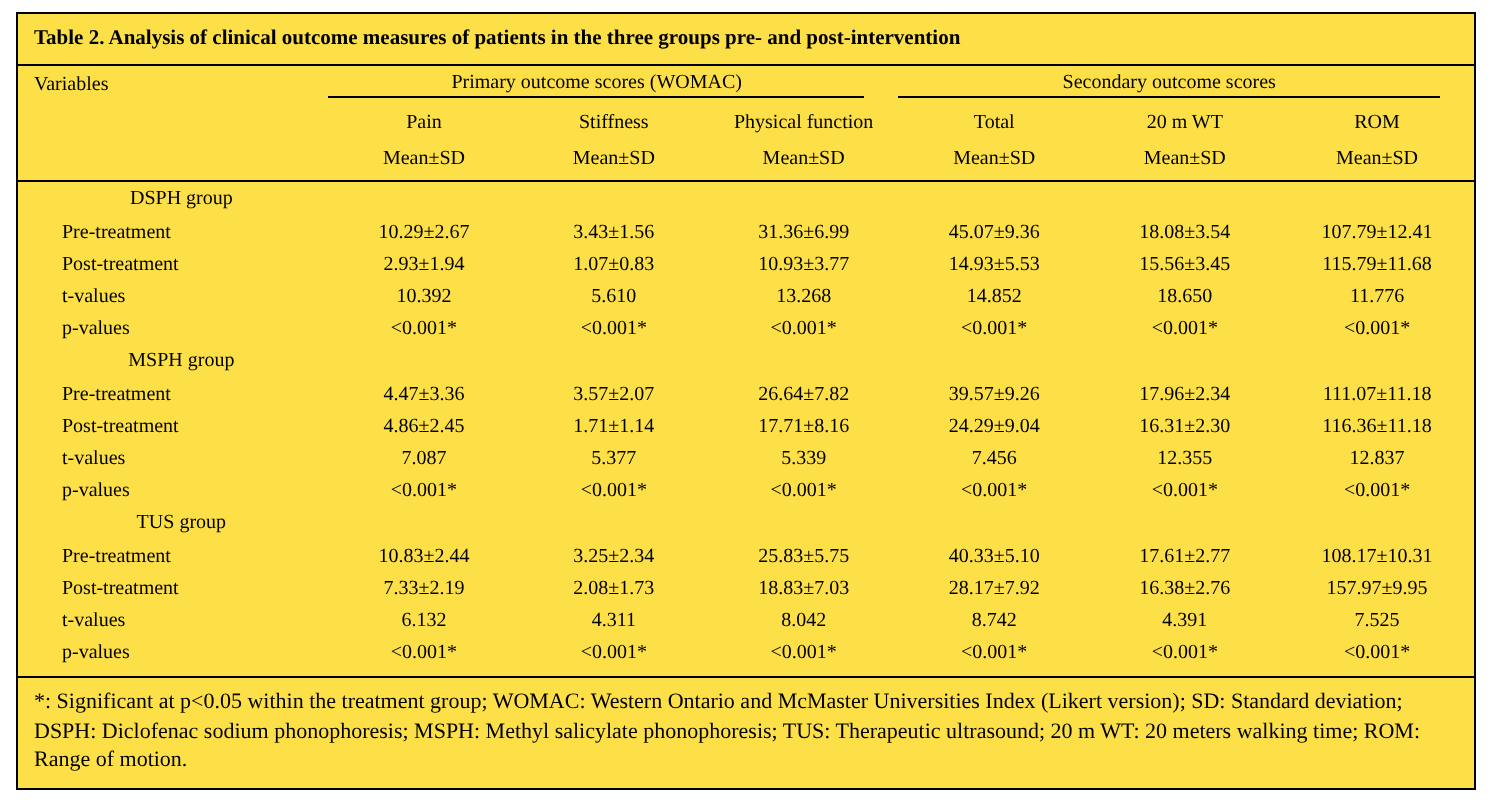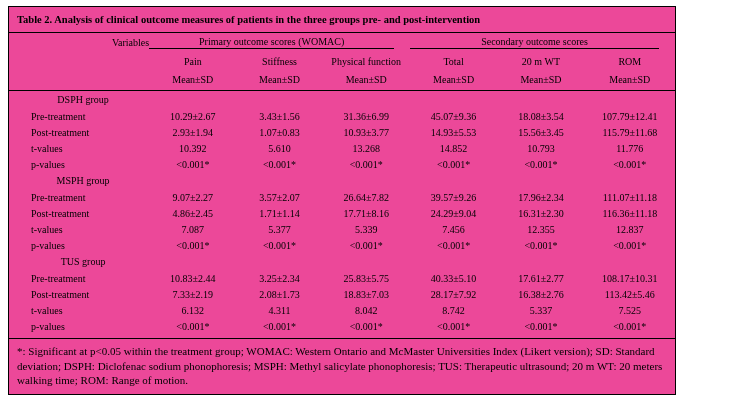--- a/index.html
+++ b/index.html
@@ -16,24 +16,24 @@
     height: 402px;
     box-sizing: border-box;
     background: #ffffff;
     position: relative;
     overflow: hidden;
   }
   .table-wrap {
     position: absolute;
     left: 8px;
     top: 6px;
-    width: 668px;
+    width: 730px;
     box-sizing: border-box;
     border: 1px solid #000000;
-    background: #ec4899;
+    background: #fde047;
   }
   .caption {
     font-size: 10.5px;
     font-weight: bold;
     padding: 6px 8px 6px 8px;
     line-height: 1.25;
     border-bottom: 1px solid #000000;
     font-family: "Liberation Serif", serif;
   }
   table.main {
@@ -42,21 +42,21 @@
     font-size: 10px;
     font-family: "Liberation Serif", serif;
   }
   table.main td, table.main th {
     padding: 0;
     vertical-align: middle;
     font-weight: normal;
   }
   .c-var {
     width: 152px;
-    text-align: right;
+    text-align: left;
     padding-left: 8px !important;
   }
   .col-cell {
     text-align: center;
     width: 97px;
   }
   .hrow-group td {
     height: 19px;
     font-size: 10px;
   }
@@ -175,21 +175,21 @@
           <td class="col-cell">14.93±5.53</td>
           <td class="col-cell">15.56±3.45</td>
           <td class="col-cell">115.79±11.68</td>
         </tr>
         <tr class="data-row">
           <td class="c-var indent">t-values</td>
           <td class="col-cell">10.392</td>
           <td class="col-cell">5.610</td>
           <td class="col-cell">13.268</td>
           <td class="col-cell">14.852</td>
-          <td class="col-cell">10.793</td>
+          <td class="col-cell">18.650</td>
           <td class="col-cell">11.776</td>
         </tr>
         <tr class="data-row">
           <td class="c-var indent">p-values</td>
           <td class="col-cell">&lt;0.001*</td>
           <td class="col-cell">&lt;0.001*</td>
           <td class="col-cell">&lt;0.001*</td>
           <td class="col-cell">&lt;0.001*</td>
           <td class="col-cell">&lt;0.001*</td>
           <td class="col-cell">&lt;0.001*</td>
@@ -199,21 +199,21 @@
           <td class="c-var">MSPH group</td>
           <td class="col-cell"></td>
           <td class="col-cell"></td>
           <td class="col-cell"></td>
           <td class="col-cell"></td>
           <td class="col-cell"></td>
           <td class="col-cell"></td>
         </tr>
         <tr class="data-row">
           <td class="c-var indent">Pre-treatment</td>
-          <td class="col-cell">9.07±2.27</td>
+          <td class="col-cell">4.47±3.36</td>
           <td class="col-cell">3.57±2.07</td>
           <td class="col-cell">26.64±7.82</td>
           <td class="col-cell">39.57±9.26</td>
           <td class="col-cell">17.96±2.34</td>
           <td class="col-cell">111.07±11.18</td>
         </tr>
         <tr class="data-row">
           <td class="c-var indent">Post-treatment</td>
           <td class="col-cell">4.86±2.45</td>
           <td class="col-cell">1.71±1.14</td>
@@ -259,29 +259,29 @@
           <td class="col-cell">17.61±2.77</td>
           <td class="col-cell">108.17±10.31</td>
         </tr>
         <tr class="data-row">
           <td class="c-var indent">Post-treatment</td>
           <td class="col-cell">7.33±2.19</td>
           <td class="col-cell">2.08±1.73</td>
           <td class="col-cell">18.83±7.03</td>
           <td class="col-cell">28.17±7.92</td>
           <td class="col-cell">16.38±2.76</td>
-          <td class="col-cell">113.42±5.46</td>
+          <td class="col-cell">157.97±9.95</td>
         </tr>
         <tr class="data-row">
           <td class="c-var indent">t-values</td>
           <td class="col-cell">6.132</td>
           <td class="col-cell">4.311</td>
           <td class="col-cell">8.042</td>
           <td class="col-cell">8.742</td>
-          <td class="col-cell">5.337</td>
+          <td class="col-cell">4.391</td>
           <td class="col-cell">7.525</td>
         </tr>
         <tr class="data-row">
           <td class="c-var indent">p-values</td>
           <td class="col-cell">&lt;0.001*</td>
           <td class="col-cell">&lt;0.001*</td>
           <td class="col-cell">&lt;0.001*</td>
           <td class="col-cell">&lt;0.001*</td>
           <td class="col-cell">&lt;0.001*</td>
           <td class="col-cell">&lt;0.001*</td>

